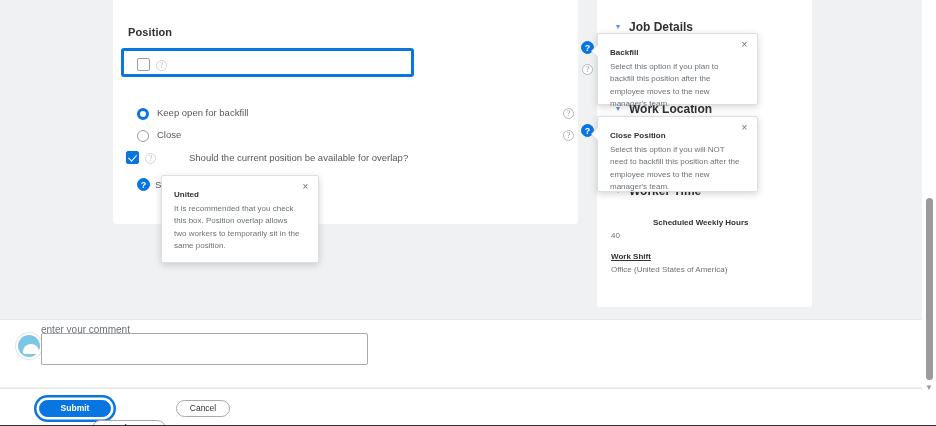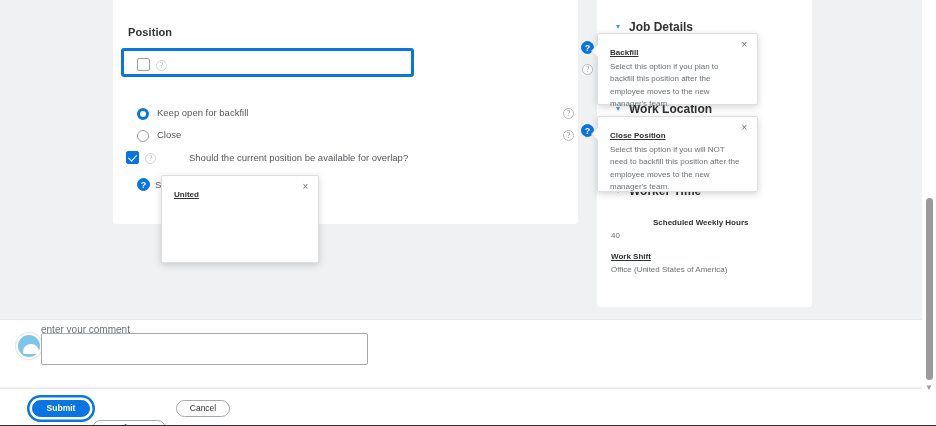--- a/index.html
+++ b/index.html
@@ -173,21 +173,20 @@
     background: #fff;
     border: 1px solid #dcdfe1;
     border-radius: 2px;
     box-shadow: 0 2px 7px rgba(0,0,0,.17);
   }
   .tip-title {
     position: absolute;
     left: 12px; top: 14px;
     font-size: 8px; font-weight: bold;
     color: #2f3133;
-    text-decoration: underline;
   }
   .tip-body {
     position: absolute;
     left: 12px; top: 27px;
     right: 16px;
     font-size: 8px;
     line-height: 1.55;
     color: #6d7276;
   }
   .tip-close {
@@ -269,22 +268,22 @@
     height: 17px;
     border-radius: 10px;
     font-size: 8.5px;
     font-family: "Liberation Sans", sans-serif;
     line-height: 15px;
     text-align: center;
     cursor: pointer;
     padding: 0;
   }
   .btn-primary {
-    left: 32px; top: 400px;
-    width: 58px;
+    left: 39px; top: 400px;
+    width: 72px;
     background: #0875e1;
     border: 1px solid #0875e1;
     color: #fff;
     font-weight: bold;
     box-shadow: 0 0 0 2.5px #fff, 0 0 0 5px #0875e1;
   }
   .btn-secondary {
     background: #fff;
     border: 1px solid #a5aaae;
     color: #2f3133;
@@ -395,20 +394,21 @@
       <div class="sp-field-label" style="top:228px;margin-left:42px;">Scheduled Weekly Hours</div>
       <div class="sp-field-value" style="top:241px;">40</div>
 
       <div class="sp-field-label" style="top:262px;text-decoration:underline;">Work Shift</div>
       <div class="sp-field-value" style="top:275px;">Office (United States of America)</div>
     </div>
 
     <div class="tip" style="left:161px; top:175px; width:158px; height:88px;">
       <div class="tip-close">×</div>
       <div class="tip-title">United</div>
+      <div class="tip-body">It is recommended that you check this box. Position overlap allows two workers to temporarily sit in the same position.</div>
     </div>
 
     <div class="tip" style="left:597px; top:33px; width:161px; height:72px;">
       <div class="tip-arrow" style="top:11px;"></div>
       <div class="tip-close">×</div>
       <div class="tip-title">Backfill</div>
       <div class="tip-body">Select this option if you plan to backfill this position after the employee moves to the new manager's team.</div>
     </div>
 
     <div class="tip" style="left:597px; top:116px; width:161px; height:76px;">

